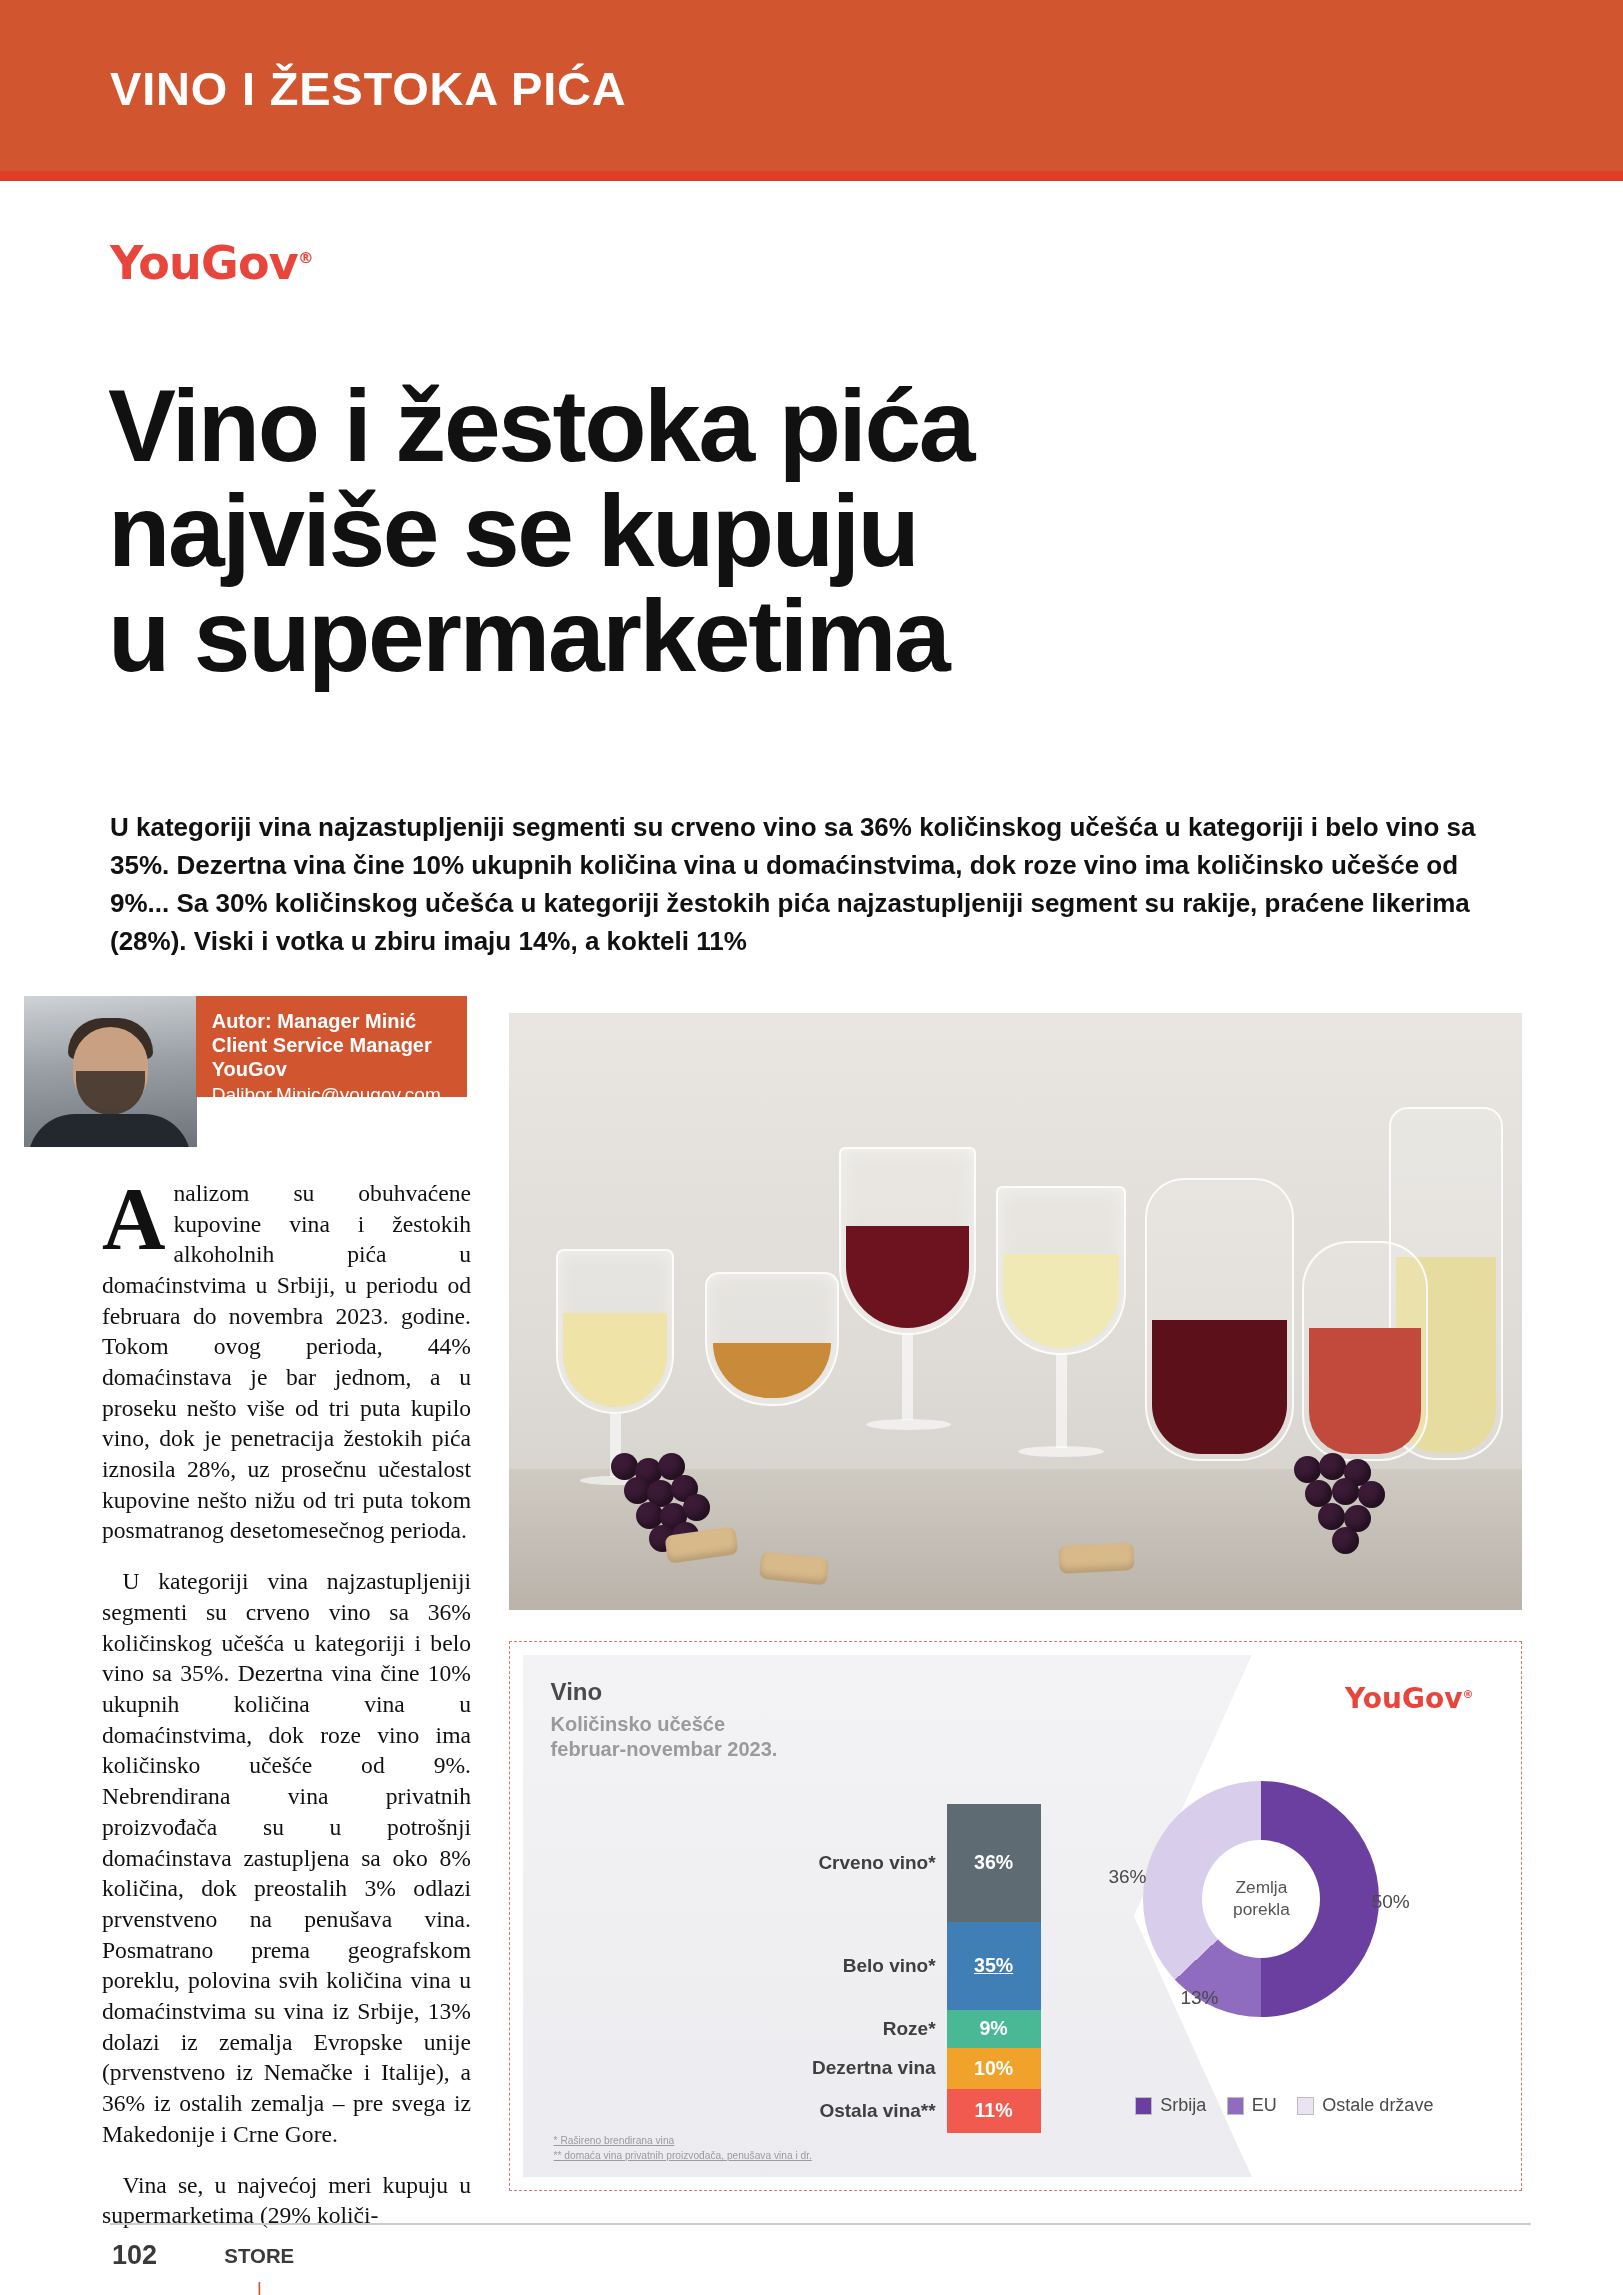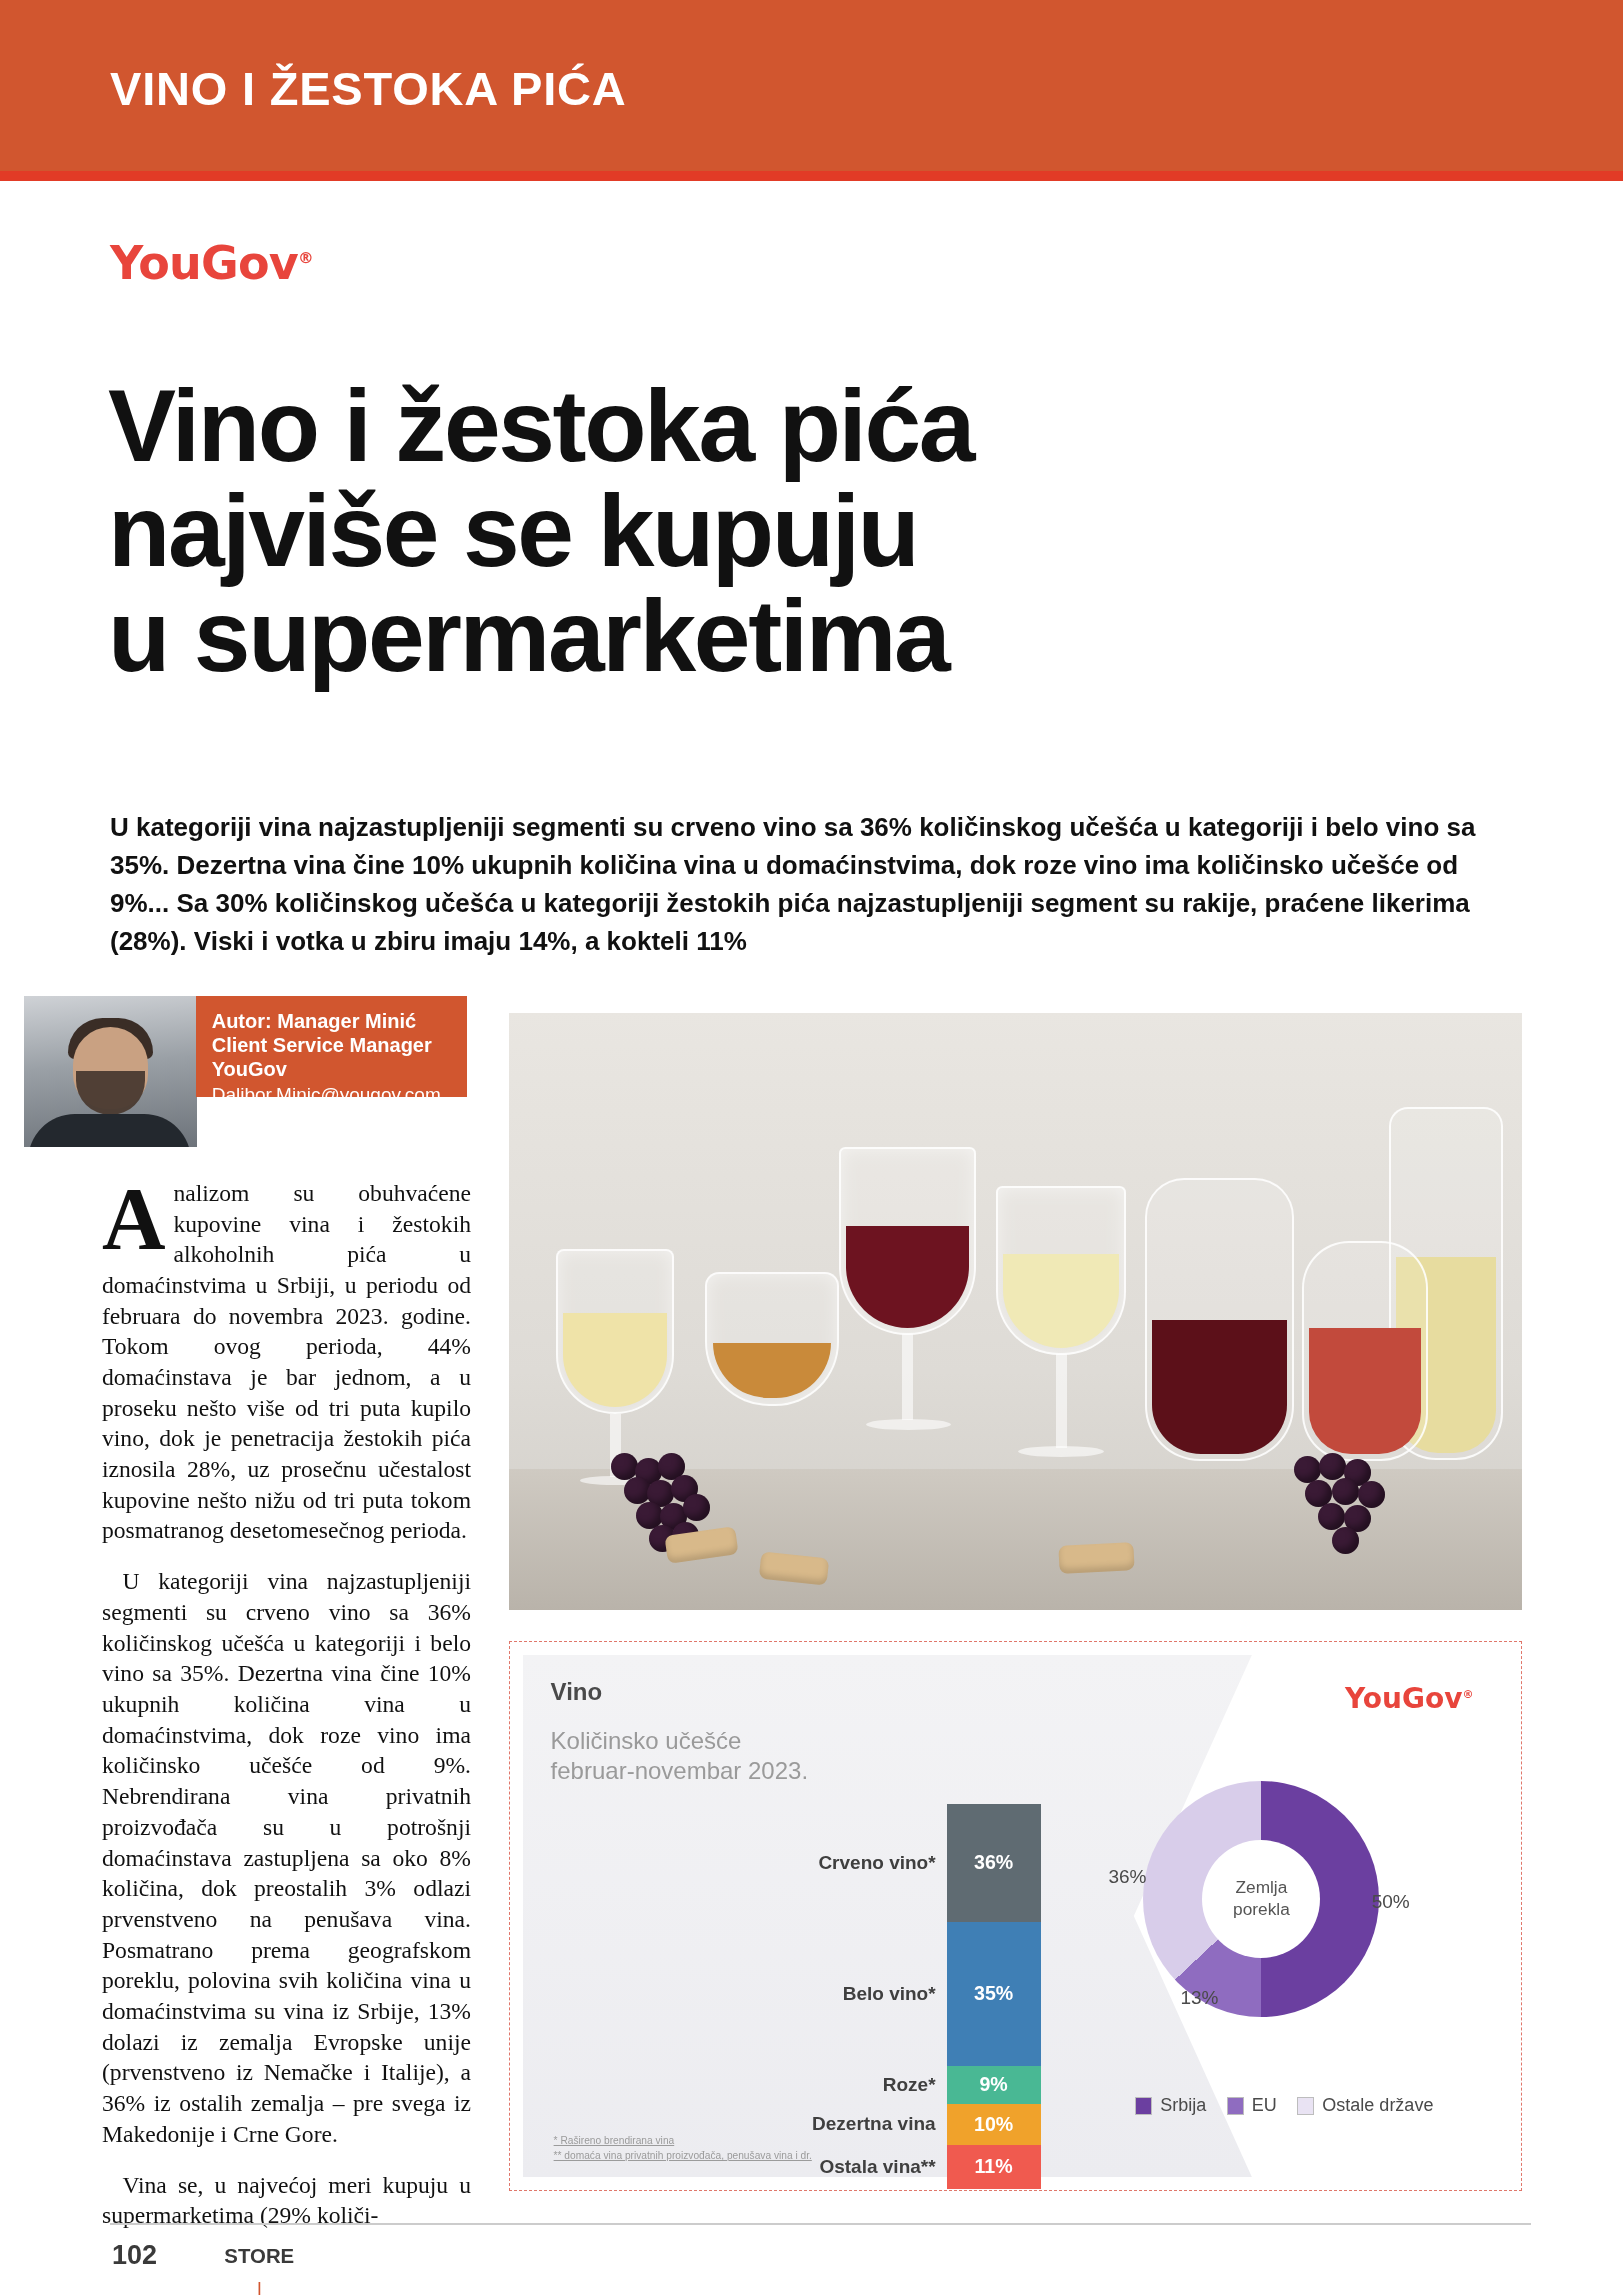--- a/index.html
+++ b/index.html
@@ -215,21 +215,21 @@
     border: 1.6px dashed #e0766a;
     background: #ffffff;
   }
   .chart-inner { position:absolute; inset: 12.6px; background:#ffffff; }
   .chart-wedge {
     position:absolute; left:0; top:0; width:100%; height:100%;
     background: linear-gradient(180deg,#f3f3f5,#ececf0);
     clip-path: polygon(0 0, 74% 0, 62% 50%, 74% 100%, 0 100%);
   }
   .chart-title { position:absolute; left:28px; top:23.6px; font-size:24px; color:#4a4a4a; font-weight:bold; }
-  .chart-sub { position:absolute; left:28px; top:71px; font-size:24px; color:#9a9a9a; line-height:1.28; }
+  .chart-sub { position:absolute; left:28px; top:57px; font-size:20px; color:#9a9a9a; line-height:1.28;font-weight:bold; }
   .chart-logo { position:absolute; right:35px; top:27px; font-size:28px; font-weight:bold; color:#e8453c; font-family:"DejaVu Sans", sans-serif; }
   .chart-logo .reg { font-size:11px; vertical-align:super; }
 
   .bars { position:absolute; left:424px; top:149px; width:94px; }
   .bar { position:relative; width:94px; color:#ffffff; font-size:19.6px; font-weight:bold;
          display:flex; align-items:center; justify-content:center; }
   .bar-label { position:absolute; right:105px; top:50%; transform:translateY(-50%);
                color:#3f3f3f; font-size:19px; white-space:nowrap; text-align:right; }
 
   .donut-wrap { position:absolute; right:94px; top:126px; width:306px; height:267px; }
@@ -373,21 +373,21 @@
 
     <div class="chart-logo">
       <span>YouGov</span><span class="reg">®</span>
     </div>
 
     <div class="bars">
       <div class="bar" style="height:118px;background:#5f6b72;">
         <span class="bar-label">Crveno vino*</span>
         <span>36%</span>
       </div>
-      <div class="bar" style="height:144px;background:#3f7fb5;">
+      <div class="bar" style="height:88px;background:#3f7fb5;text-decoration:underline;">
         <span class="bar-label">Belo vino*</span>
         <span>35%</span>
       </div>
       <div class="bar" style="height:38px;background:#49b894;">
         <span class="bar-label">Roze*</span>
         <span>9%</span>
       </div>
       <div class="bar" style="height:41px;background:#f0a22b;">
         <span class="bar-label">Dezertna vina</span>
         <span>10%</span>

